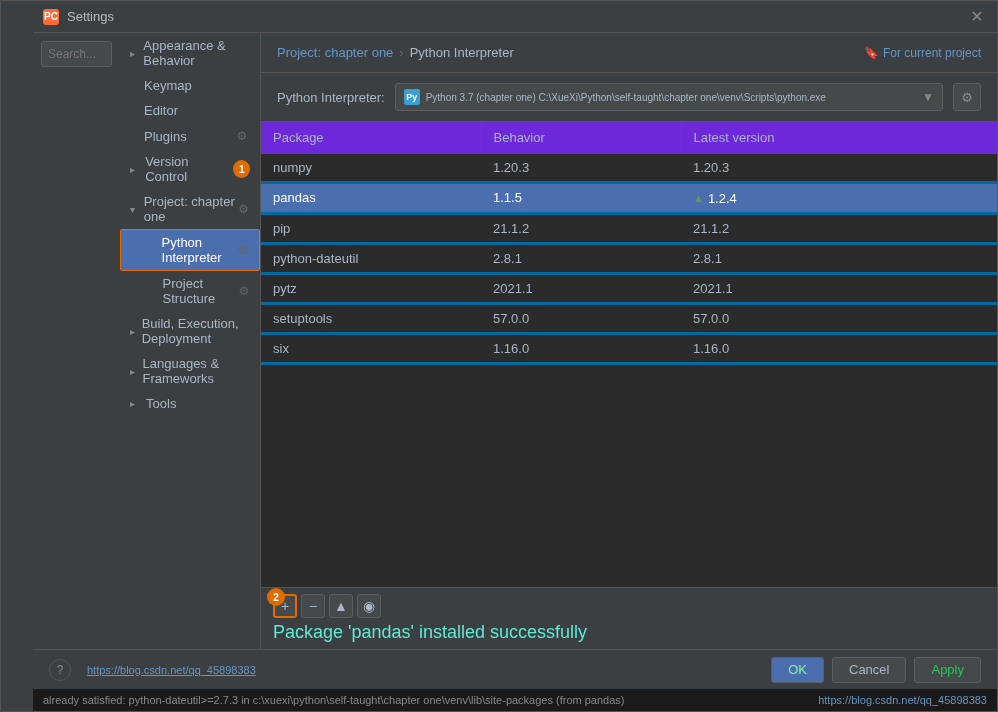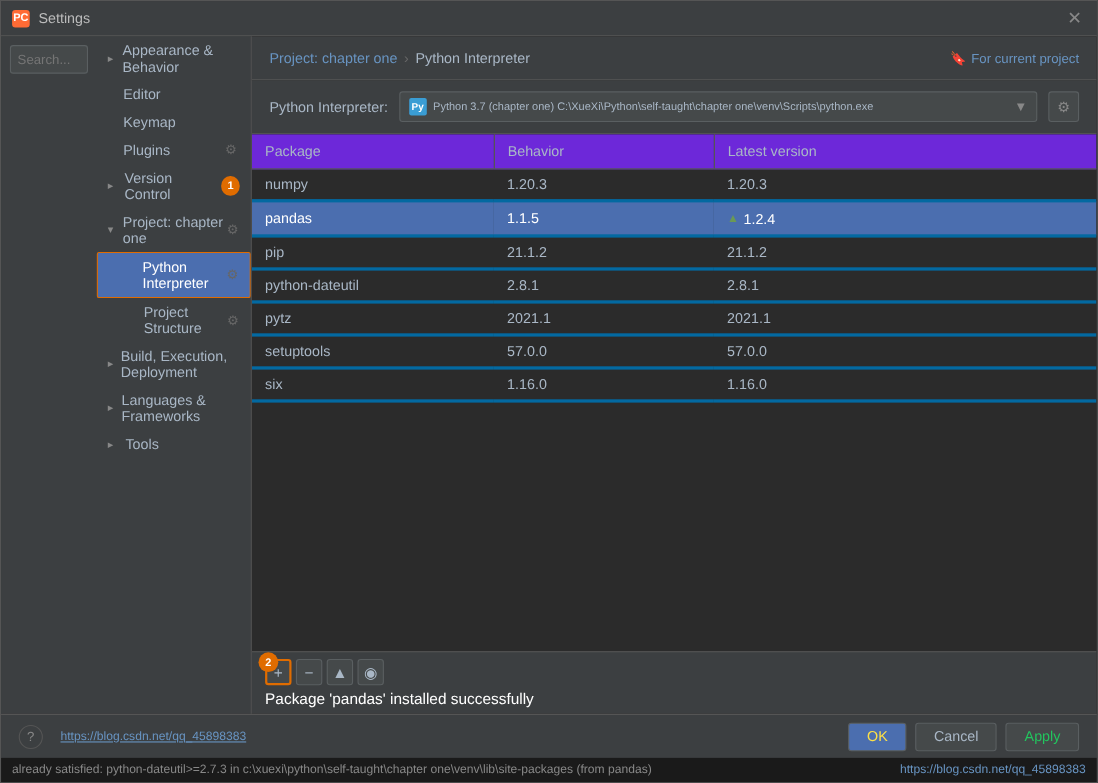--- a/index.html
+++ b/index.html
@@ -13,20 +13,21 @@
       overflow: hidden;
     }
 
     .window {
       width: 998px;
       height: 712px;
       display: flex;
       flex-direction: column;
       background: #3c3f41;
       border: 1px solid #555;
+      padding-left: 32px;
     }
 
     
     .title-bar {
       height: 32px;
       background: #3c3f41;
       display: flex;
       align-items: center;
       padding: 0 10px;
       border-bottom: 1px solid #555;
@@ -330,22 +331,22 @@
       border-radius: 50%;
       color: white;
       font-size: 10px;
       font-weight: bold;
       display: flex;
       align-items: center;
       justify-content: center;
     }
 
     .status-text {
-      color: #ffffff;
-      font-size: 14px;
+      color: #5eead4;
+      font-size: 18px;
     }
 
     
     .footer {
       height: 40px;
       background: #3c3f41;
       border-top: 1px solid #555;
       display: flex;
       align-items: center;
       justify-content: flex-end;
@@ -360,21 +361,21 @@
       text-decoration: underline;
     }
     .footer-btn {
       height: 26px;
       padding: 0 16px;
       border-radius: 3px;
       font-size: 13px;
       cursor: pointer;
       border: 1px solid #5a5f61;
       background: #4b6eaf;
-      color: #fde047;
+      color: #86efac;
     }
     .footer-btn.secondary {
       background: #45494a;
       color: #a9b7c6;
     }
     .footer-btn.apply-btn {
       background: #45494a;
       color: #22c55e;
     }
 
@@ -437,25 +438,25 @@
         <input type="text" placeholder="Search..." style="">
       </div>
 
       <div id="sidebar-items-container">
           <div class="sidebar-item">
             <span class="expand-icon">▸</span>
             <span>Appearance &amp; Behavior</span>
           </div>
           <div class="sidebar-item">
             <span style="width:14px;display:inline-block;"></span>
+            <span>Keymap</span>
+          </div>
+          <div class="sidebar-item">
+            <span style="width:14px;display:inline-block;"></span>
             <span>Editor</span>
-          </div>
-          <div class="sidebar-item">
-            <span style="width:14px;display:inline-block;"></span>
-            <span>Keymap</span>
           </div>
           <div class="sidebar-item">
             <span style="width:14px;display:inline-block;"></span>
             <span>Plugins</span>
             <span class="sidebar-icon">⚙</span>
           </div>
           <div class="sidebar-item">
             <span class="expand-icon">▸</span>
             <span>Version Control</span>
             <span class="badge">1</span>

